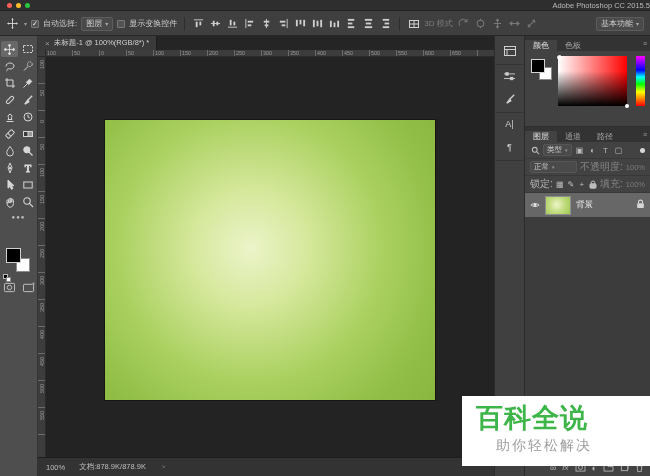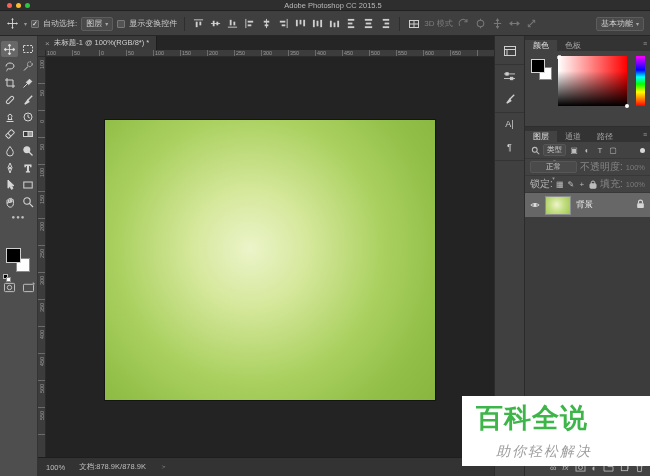--- a/index.html
+++ b/index.html
@@ -7,21 +7,21 @@
   body { font-family:"Liberation Sans", sans-serif; }
   .app { position:relative; width:650px; height:476px; background:#3e3e3e; overflow:hidden;
          color:#c6c6c6; font-size:8px; -webkit-font-smoothing:antialiased; }
 
   
   .titlebar { position:absolute; left:0; top:0; width:650px; height:11px; background:#2e2e2e;
               border-bottom:1px solid #222; display:flex; align-items:center; }
   .lights { position:absolute; left:7px; top:3px; display:flex; gap:4px; }
   .light { width:5px; height:5px; border-radius:50%; }
   .light.red{ background:#ff5f57; } .light.yellow{ background:#febc2e; } .light.green{ background:#28c840; }
-  .apptitle { width:100%; text-align:center; font-size:7.5px; color:#b9b9b9;margin-left:16px; }
+  .apptitle { width:100%; text-align:right; font-size:7.5px; color:#b9b9b9;margin-left:16px; }
 
   
   .optionsbar { position:absolute; left:0; top:12px; width:650px; height:24px; background:#3f3f3f;
                 border-bottom:1px solid #262626; display:flex; align-items:center; gap:4px; padding:0 6px; }
   .ob-sep { width:1px; height:14px; background:#2e2e2e; margin:0 3px; }
   .ob-label { color:#c9c9c9; font-size:8px; white-space:nowrap;text-align:center; }
   .ob-label.dim { color:#7d7d7d; }
   .checkbox { width:8px; height:8px; background:#535353; border:1px solid #787878; border-radius:1px;
               display:inline-flex; align-items:center; justify-content:center; color:#eee; font-size:7px; line-height:1; }
   .dropdown { height:14px; background:#4a4a4a; border:1px solid #5d5d5d; border-radius:2px;
@@ -98,41 +98,41 @@
   .cp-marker { position:absolute; left:-1px; top:-1px; width:5px; height:5px; border:1px solid #fff; border-radius:50%; }
   .cp-dot { position:absolute; right:-2px; bottom:-2px; width:4px; height:4px; background:#fff; border-radius:50%; }
   .cp-hue { position:absolute; right:5px; top:5px; width:9px; height:50px;
             background:linear-gradient(to bottom, #ff00ff 0%, #8000ff 14%, #0000ff 28%, #00ffff 42%, #00ff00 56%, #ffff00 72%, #ff8000 86%, #ff0000 100%); }
 
   .layerspanel { flex:1; display:flex; flex-direction:column; }
   .lp-row { height:17px; flex:none; display:flex; align-items:center; gap:3px; padding:0 5px; border-bottom:1px solid #383838; }
   .lp-ico { color:#bdbdbd; font-size:8px; display:inline-flex; align-items:center; justify-content:center; width:10px; }
   .lp-ico svg * { stroke:#bdbdbd; }
   .minidrop { height:12px; background:#4a4a4a; border:1px solid #565656; border-radius:2px; display:inline-flex;
-              align-items:center; gap:3px; padding:0 3px; font-size:7.5px; color:#d0d0d0;flex-direction:column; }
+              align-items:center; gap:3px; padding:0 3px; font-size:7.5px; color:#d0d0d0; }
   .minidrop .caret { font-size:5px; color:#999; }
   .dimlabel { color:#858585; font-size:10px; white-space:nowrap; }
   .dimval { color:#7b7b7b; font-size:7.5px; }
   .filter-toggle { margin-left:auto; width:5px; height:5px; border-radius:50%; background:#d8d8d8; }
   .layerlist { flex:1; background:#3c3c3c; }
   .layerrow { height:24px; background:#676767; display:flex; align-items:center; padding:0 5px; gap:5px; }
   .eye svg * { stroke:#e2e2e2; }
   .lthumb { width:26px; height:19px; border:1px solid #8d8d8d;
             background:radial-gradient(circle at 45% 45%, #eef4cb 0%, #c5de85 45%, #9cc84e 100%); }
   .lname { font-size:8.5px; color:#ececec; flex:1; }
   .lp-footer { height:18px; flex:none; background:#424242; border-top:1px solid #303030; display:flex;
                align-items:center; justify-content:flex-end; gap:6px; padding:0 6px; }
   .lp-footer .fi { color:#b3b3b3; font-size:9px; display:inline-flex; align-items:center; }
   .lp-footer .fi svg * { stroke:#b3b3b3; }
 
   
   .watermark { position:absolute; left:462px; top:396px; width:188px; height:70px; background:#fff; z-index:50;
                padding-top:7px; }
   .wm-title { font-size:27px; font-weight:bold; letter-spacing:1px; padding-left:14px; line-height:1.15; }
-  .wm-sub { font-size:14px; color:#9d9d9d; padding-left:34px; letter-spacing:2px; margin-top:9px;font-style:italic; }
+  .wm-sub { font-size:14px; color:#9d9d9d; padding-left:34px; letter-spacing:2px; margin-top:3px; }
 </style>
 </head>
 <body>
 
 <div class="app">
 
   <div class="titlebar">
     <div class="lights">
       <span class="light red"></span>
       <span class="light yellow"></span>

